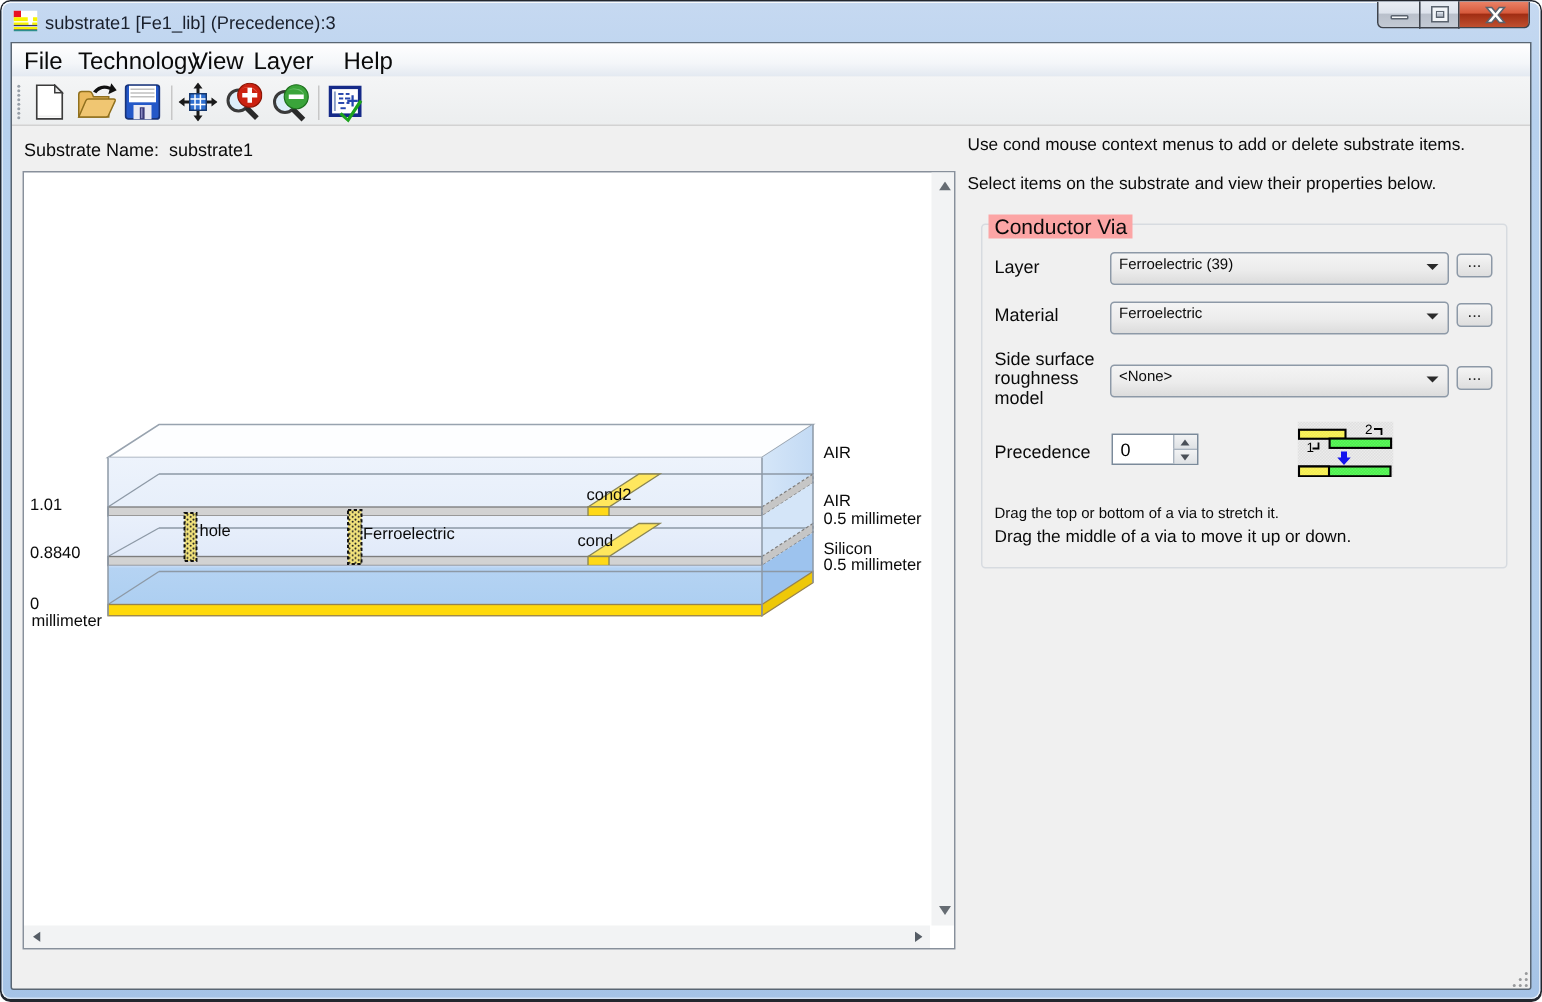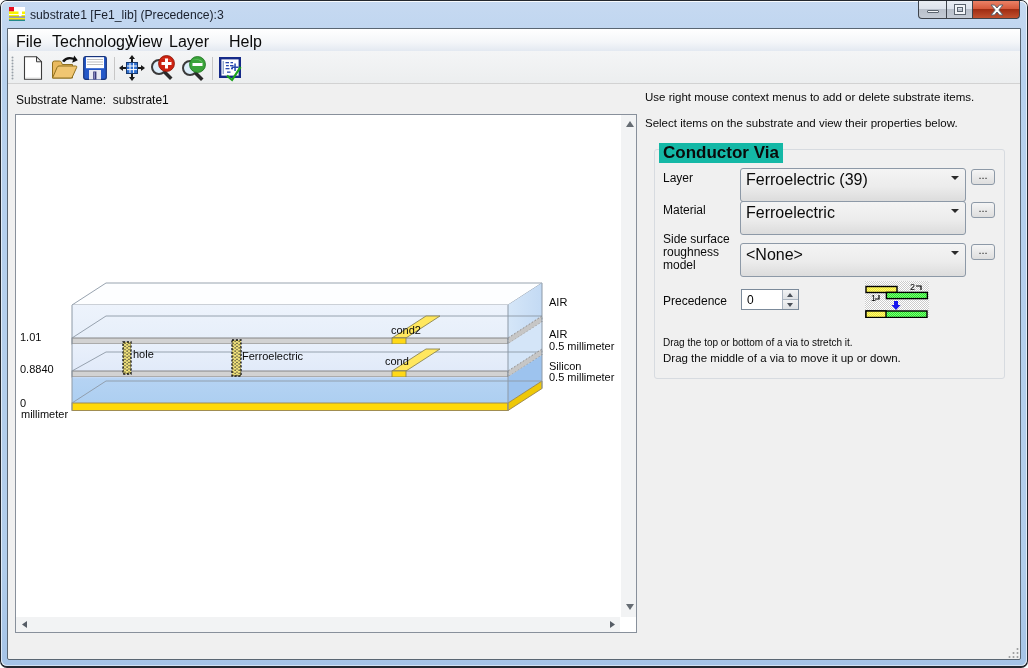--- a/index.html
+++ b/index.html
@@ -33,23 +33,23 @@
 
 .txt { position:absolute; white-space:pre; color:#0a0a0a; }
 
 #canvas { position:absolute; left:15px; top:114px; width:622px; height:519px;
   background:#ffffff; border:1px solid #88909b; }
 #vsb { position:absolute; right:0; top:0; width:15px; height:502px; background:#f2f3f4; }
 #hsb { position:absolute; left:0; bottom:0; height:15px; width:604px; background:#f2f3f4; }
 
 #gbox { position:absolute; left:654px; top:149px; width:351px; height:230px;
   border:1px solid #d7dbe0; border-radius:3px; }
-#gboxlbl { position:absolute; left:659px; top:143px; background:#14b8a6; padding:0 4px; font-size:17px; color:#0a0a0a;font-weight:bold; }
-.combo { position:absolute; left:740px; width:226px; height:34px; border:1px solid #8d99a7; border-radius:3px;
-  background:linear-gradient(180deg,#f4f4f4 0%,#ececec 55%,#dcdcdc 100%); font-size:16px; color:#0a0a0a; }
+#gboxlbl { position:absolute; left:659px; top:143px; background:#fca5a5; padding:0 4px; font-size:14px; color:#0a0a0a; }
+.combo { position:absolute; left:740px; width:226px; height:22px; border:1px solid #8d99a7; border-radius:3px;
+  background:linear-gradient(180deg,#f4f4f4 0%,#ececec 55%,#dcdcdc 100%); font-size:10px; color:#0a0a0a; }
 .combo span { position:absolute; left:5px; top:2px; }
 .combo .arr { position:absolute; right:6px; top:7px; width:0; height:0;
   border-left:4px solid transparent; border-right:4px solid transparent; border-top:4px solid #2a2a2a; }
 .dots { position:absolute; left:971px; width:24px; height:16px; border:1px solid #8d99a7; border-radius:3px;
   background:linear-gradient(180deg,#f5f5f5,#dedede); font-size:11px; color:#222; text-align:center; line-height:10px; }
 #spin { position:absolute; left:741px; top:289px; width:58px; height:21px; background:#fff; border:1px solid #7b8a9a; }
 </style>
 </head>
 <body>
 <div id="win">
@@ -273,21 +273,21 @@
  <div class="txt" style="left:21px;top:408px;font-size:11px">millimeter</div>
  <div class="txt" style="left:549px;top:296px;font-size:11px">AIR</div>
  <div class="txt" style="left:549px;top:328px;font-size:11px">AIR</div>
  <div class="txt" style="left:549px;top:340px;font-size:11px">0.5 millimeter</div>
  <div class="txt" style="left:549px;top:360px;font-size:11px">Silicon</div>
  <div class="txt" style="left:549px;top:371px;font-size:11px">0.5 millimeter</div>
  <div class="txt" style="left:133px;top:348px;font-size:11px">hole</div>
  <div class="txt" style="left:242px;top:350px;font-size:11px">Ferroelectric</div>
  <div class="txt" style="left:391px;top:324px;font-size:11px">cond2</div>
  <div class="txt" style="left:385px;top:355px;font-size:11px">cond</div>
- <div class="txt" style="left:645px;top:91px;font-size:11.5px">Use right mouse context menus to add or delete substrate items.</div>
+ <div class="txt" style="left:645px;top:91px;font-size:11.5px">Use cond mouse context menus to add or delete substrate items.</div>
  <div class="txt" style="left:645px;top:117px;font-size:11.5px">Select items on the substrate and view their properties below.</div>
  <div id="gbox"></div>
  <div id="gboxlbl">Conductor Via</div>
  <div class="txt" style="left:663px;top:171px;font-size:12px">Layer</div>
  <div class="txt" style="left:663px;top:203px;font-size:12px">Material</div>
  <div class="txt" style="left:663px;top:233px;font-size:12px;line-height:13px">Side surface<br>roughness<br>model</div>
  <div class="txt" style="left:663px;top:294px;font-size:12px">Precedence</div>
  <div class="combo" style="top:168px">
       <span>Ferroelectric (39)</span>
       <i class="arr"></i>

